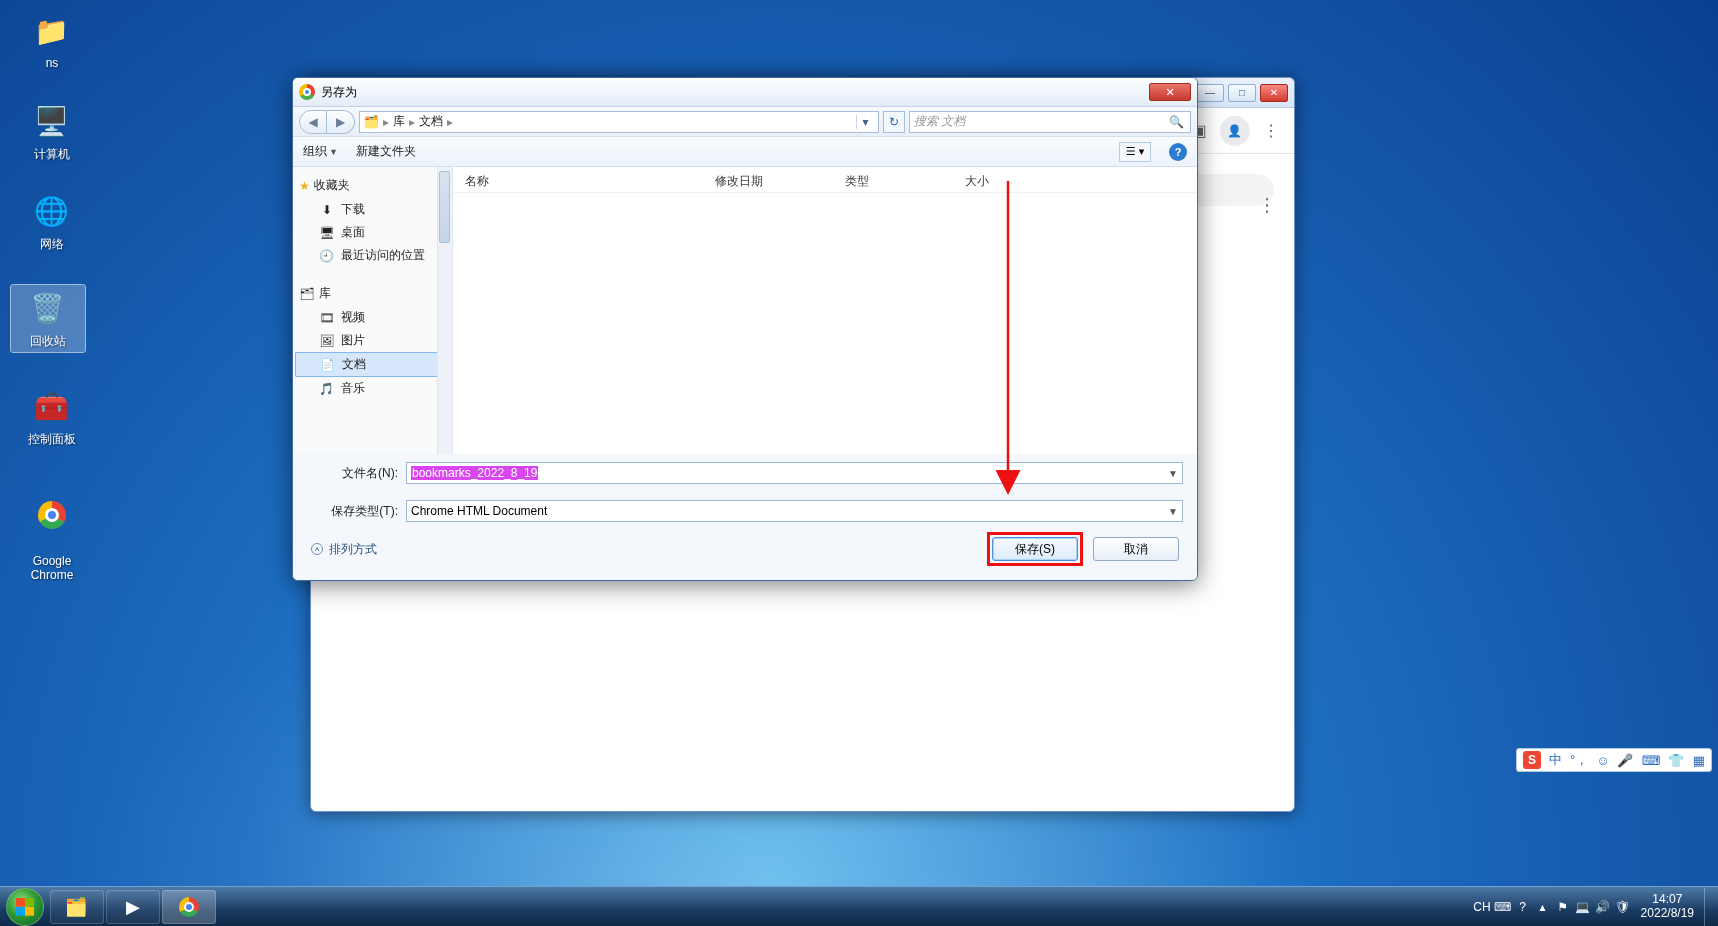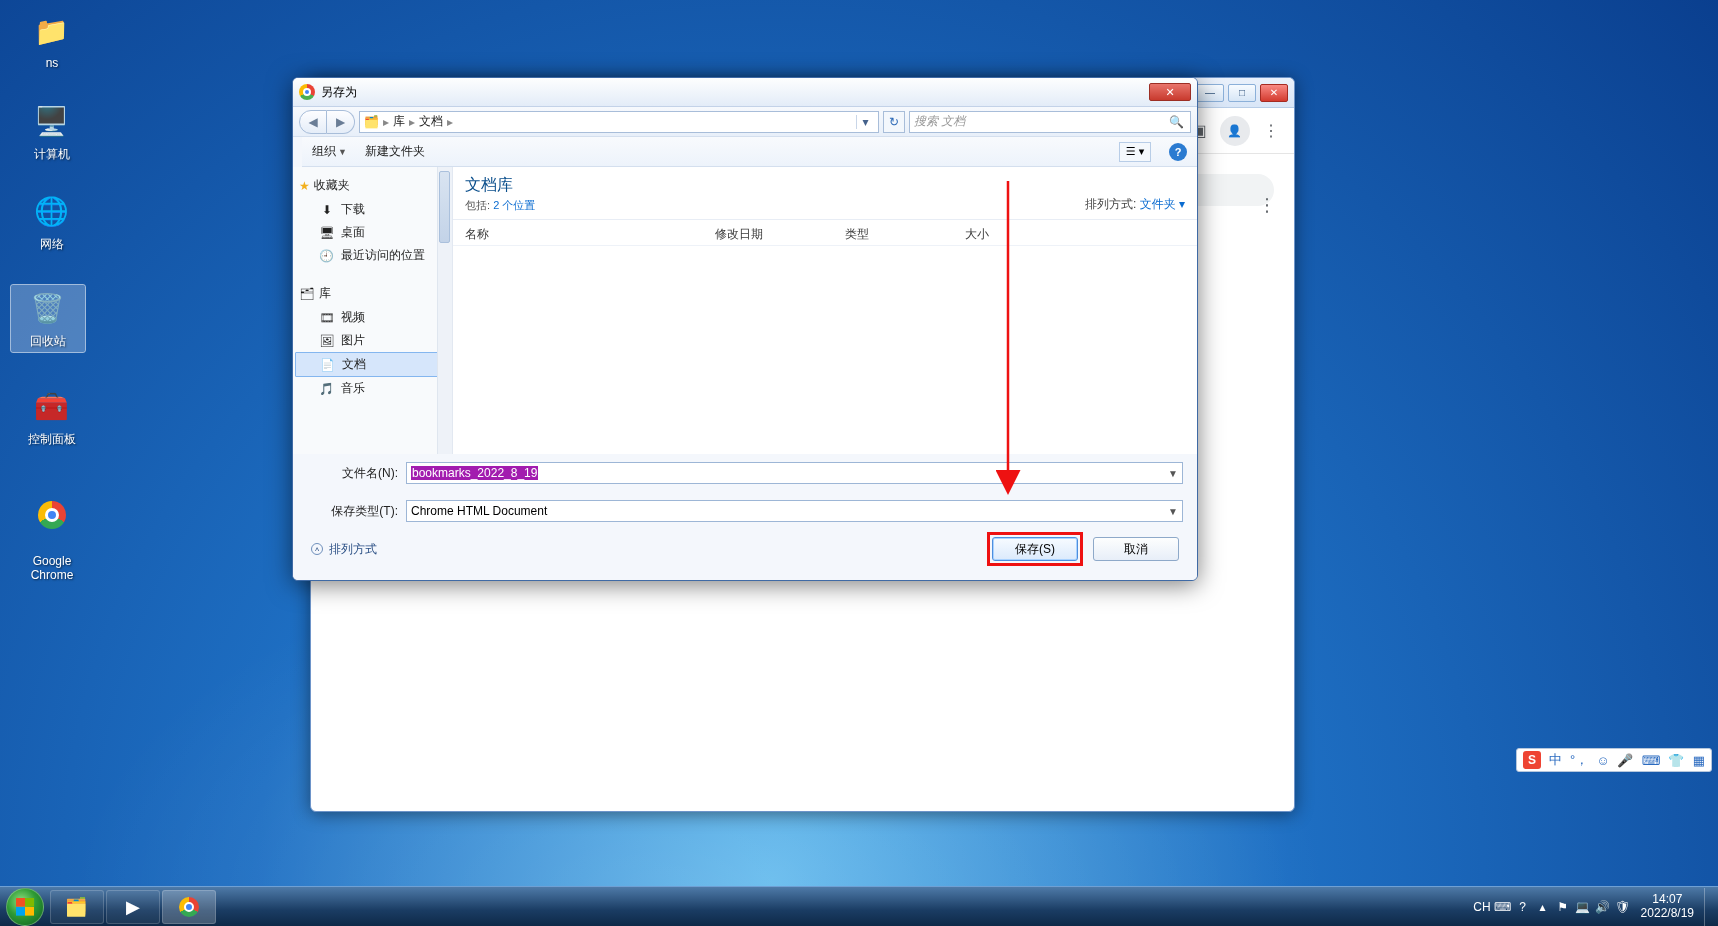--- a/index.html
+++ b/index.html
@@ -66,21 +66,21 @@
 .sa-navbar { height:30px; display:flex; align-items:center; padding:4px 6px; gap:4px; background:linear-gradient(#f6f9fd,#e8eff9); border-bottom:1px solid #d4dfee;}
 .nav-arrows { display:flex; }
 .nav-arrow { width:28px; height:24px; border:1px solid #a8bdd9; background:linear-gradient(#fdfdff,#e5edf8); border-radius:3px; display:flex; align-items:center; justify-content:center; color:#6a7d96;}
 .crumbs { flex:0 0 520px; height:22px; border:1px solid #a8bdd9; background:#fff; display:flex; align-items:center; padding:0 4px; gap:4px; font-size:12px; color:#222;}
 .crumbs .sep { color:#888; }
 .crumbs-drop { width:18px; border-left:1px solid #c9d6e8; text-align:center; color:#45628c;}
 .refresh-btn { width:22px; height:22px; border:1px solid #a8bdd9; background:#f3f7fc; display:flex; align-items:center; justify-content:center; color:#2b68b5;}
 .search-box { flex:1; height:22px; border:1px solid #a8bdd9; background:#fff; display:flex; align-items:center; padding:0 4px; color:#999; font-style:italic;}
 .search-box .mag { margin-left:auto; width:18px; text-align:center; color:#5f7da6; font-style:normal;}
 
-.sa-toolbar { height:30px; display:flex; align-items:center; padding:0 10px; gap:18px; background:linear-gradient(#f8fafd,#edf3fb); border-bottom:1px solid #d4dfee;margin-left:9px;}
+.sa-toolbar { height:30px; display:flex; align-items:center; padding:0 10px; gap:18px; background:linear-gradient(#f8fafd,#edf3fb); border-bottom:1px solid #d4dfee;}
 .sa-toolbar .tb-link { color:#1a1a1a; font-size:12px; display:flex; align-items:center; gap:2px;}
 .sa-toolbar .tb-link .dd { font-size:9px; color:#555;}
 .sa-toolbar .spacer { flex:1; }
 .view-switch { width:32px; height:20px; border:1px solid #b8cde7; display:flex; align-items:center; justify-content:center; font-size:11px; background:#f4f8fc;}
 .help-btn { width:18px; height:18px; border-radius:50%; background:#2b7bd1; color:#fff; display:flex; align-items:center; justify-content:center; font-size:11px; font-weight:bold;}
 
 .sa-body { flex:1; display:flex; background:#fff; }
 .sidebar { width:160px; border-right:1px solid #e2e8f1; padding:6px 0; background:#f8fafc; overflow-y:auto; position:relative;}
 .sb-scroll { position:absolute; right:0; top:0; bottom:0; width:15px; background:#eef2f8; border-left:1px solid #dfe6ef;}
 .sb-thumb { position:absolute; right:2px; top:4px; width:11px; height:72px; background:linear-gradient(#d9e4f1,#c3d3e8); border:1px solid #aac0dc; border-radius:2px;}
@@ -100,21 +100,21 @@
 .mp-arrange .val { color:#0b6cd0; }
 .columns { display:flex; padding:6px 12px 2px; border-bottom:1px solid #eef2f8; color:#3a3a3a; font-size:12px;}
 .columns div { padding-right:20px; }
 .col-name { width:250px;} .col-date{width:130px;} .col-type{width:120px;} .col-size{flex:1;}
 .empty-msg { text-align:center; color:#666; padding:24px 0; font-size:12px; }
 
 .sa-fields { padding:8px 14px 0 18px; display:grid; grid-template-columns:95px 1fr; row-gap:16px; align-items:center; background:#f4f7fc;}
 .sa-fields label { text-align:right; padding-right:8px; font-size:12px; color:#222;}
 .field-input { height:22px; border:1px solid #9db6d6; background:#fff; display:flex; align-items:center; padding:0 4px; font-size:12px;}
 .field-input.selected-text { background:#fff;}
-.field-input .sel { background:#a21caf; color:#fff; padding:0 1px;}
+.field-input .sel { background:#d946ef; color:#fff; padding:0 1px;}
 .field-input .dd-caret { margin-left:auto; color:#555; font-size:10px; }
 
 .sa-footer { display:flex; align-items:center; padding:10px 18px 14px; background:#f4f7fc;}
 .hide-folders { display:flex; align-items:center; gap:6px; color:#2a4f84; font-size:12px; cursor:pointer;}
 .hide-folders .caret { width:12px;height:12px; border:1px solid #6f90bc; border-radius:50%; display:flex;align-items:center;justify-content:center; font-size:8px;}
 .sa-footer .spacer { flex:1; }
 .dlg-btn { width:86px; height:24px; border:1px solid #8ea9c9; background:linear-gradient(#fdfefe,#e7eef8); border-radius:3px; font-size:12px; color:#000; display:flex; align-items:center; justify-content:center; margin-left:10px;}
 .dlg-btn.default { border-color:#4d8fde; box-shadow:0 0 0 1px #a9d2ff inset; background:linear-gradient(#f7fbff,#dbeafc);}
 .annot-box { border:3px solid #e11; padding:2px; }
 
@@ -261,27 +261,20 @@
             <span class="sb-ic">🎵</span>
             <span>音乐</span>
           </div>
       </div>
       <div class="sb-scroll">
           <div class="sb-thumb"></div>
         </div>
     </div>
 
     <div class="main-pane">
-      <div class="mp-header">
-        <div>
-          <div class="mp-title">文档库</div>
-          <div class="mp-sub"><span>包括:</span> <span class="link">2 个位置</span></div>
-        </div>
-        <div class="mp-arrange"><span>排列方式:</span> <span class="val"><span>文件夹</span> ▾</span></div>
-      </div>
       <div class="columns">
         <div class="col-name">名称</div>
         <div class="col-date">修改日期</div>
         <div class="col-type">类型</div>
         <div class="col-size">大小</div>
       </div>
     </div>
   </div>
 
   <div class="sa-fields">

